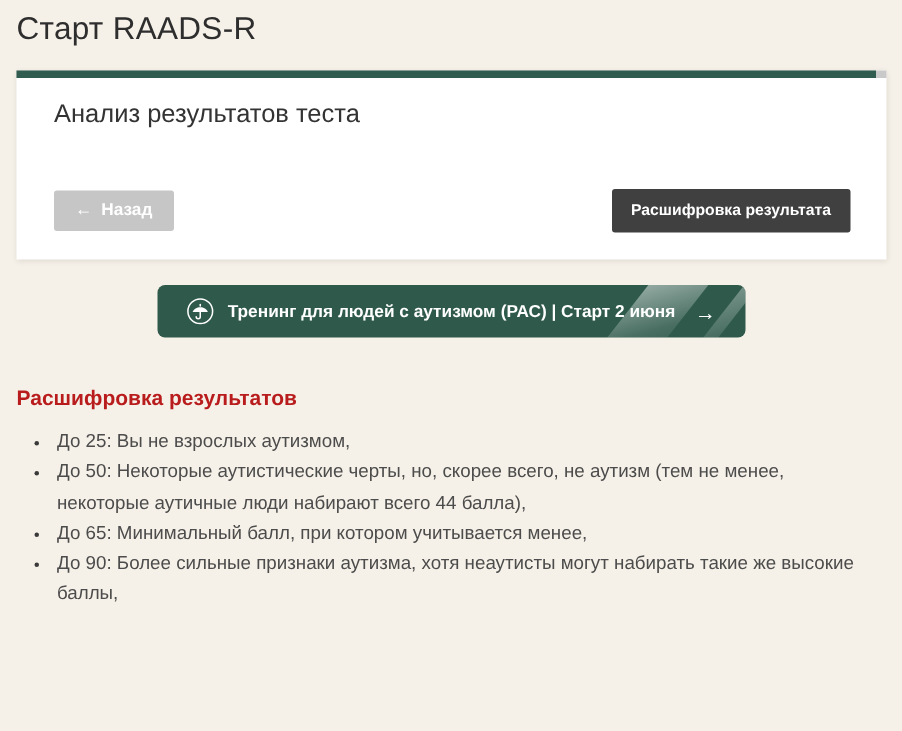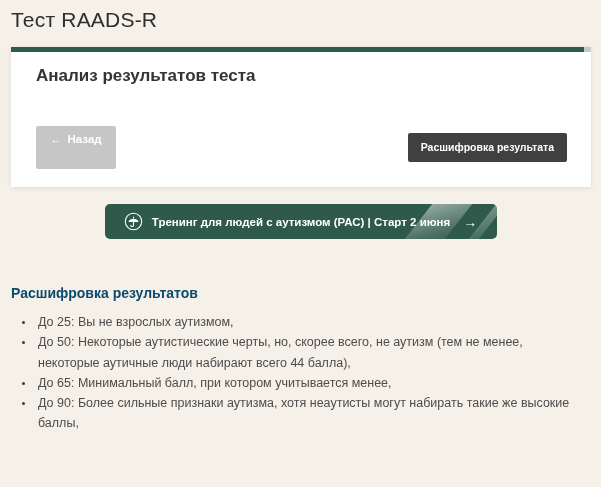--- a/index.html
+++ b/index.html
@@ -40,21 +40,21 @@
     width: 100%;
   }
   .progress-fill {
     height: 100%;
     background: #2f5c4e;
     width: 98.8%;
   }
   .card-body { padding: 14px 24px 18px 25px; }
   .card-heading {
     font-size: 17px;
-    font-weight: 700;
+    font-weight: 400;
     color: #333333;
   }
   .result-line {
     margin-top: 7px;
     font-size: 13px;
     font-weight: 700;
     color: #333333;
   }
   .card-actions {
     margin-top: 40px;
@@ -66,21 +66,21 @@
     border: none;
     cursor: pointer;
     font-family: inherit;
     font-weight: 700;
     color: #ffffff;
     border-radius: 2px;
   }
   .btn-back {
     background: #c6c6c6;
     font-size: 11.5px;
-    padding: 7px 14px 24px;
+    padding: 7px 14px 8px;
   }
   .btn-back .arrow { margin-right: 6px; }
   .btn-decode {
     background: #404040;
     font-size: 10.5px;
     padding: 8px 13px 9px;
   }
 
   
   .banner-wrap { display: flex; justify-content: center; }
@@ -122,45 +122,45 @@
     width: 10px;
     height: 55px;
     transform: skewX(-38deg);
     background: linear-gradient(160deg, rgba(255,255,255,0.40) 0%, rgba(255,255,255,0.04) 100%);
     pointer-events: none;
   }
   .banner-icon { flex: 0 0 auto; display: inline-flex; }
 
   
   .results-heading {
-    margin-top: 46px;
+    margin-top: 32px;
     font-size: 14px;
     font-weight: 700;
-    color: #0c4a6e;
+    color: #b91c1c;
   }
   .results-list {
     margin-top: 11px;
     padding-left: 24px;
     list-style: disc;
   }
   .results-list li {
     font-size: 12.5px;
     line-height: 1.62;
     color: #4c4c4c;
     max-width: 540px;
     padding-left: 3px;
   }
   .results-list li::marker { color: #3a3a3a; font-size: 10px; }
 </style>
 </head>
 <body>
 
 <div class="page">
 
-  <h1 class="page-title">Тест RAADS-R</h1>
+  <h1 class="page-title">Старт RAADS-R</h1>
 
 
   <div class="card">
     <div class="progress-track">
       <div class="progress-fill" style="width: 98.8%;"></div>
     </div>
     <div class="card-body">
       <h2 class="card-heading">Анализ результатов теста</h2>
       <div class="card-actions">
         <button class="btn btn-back">

